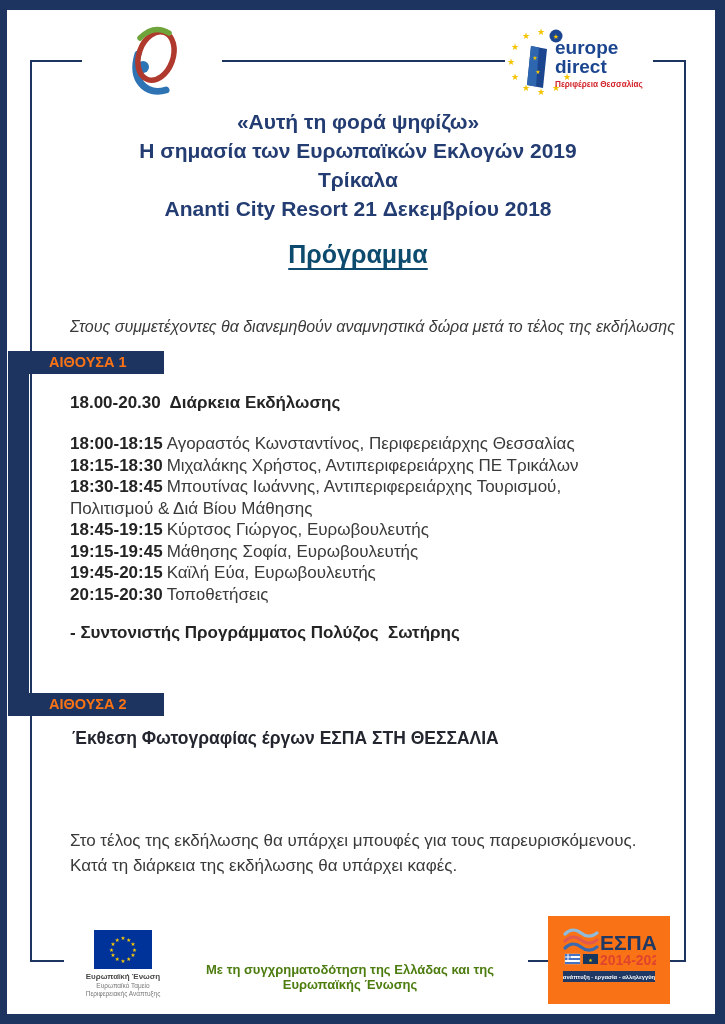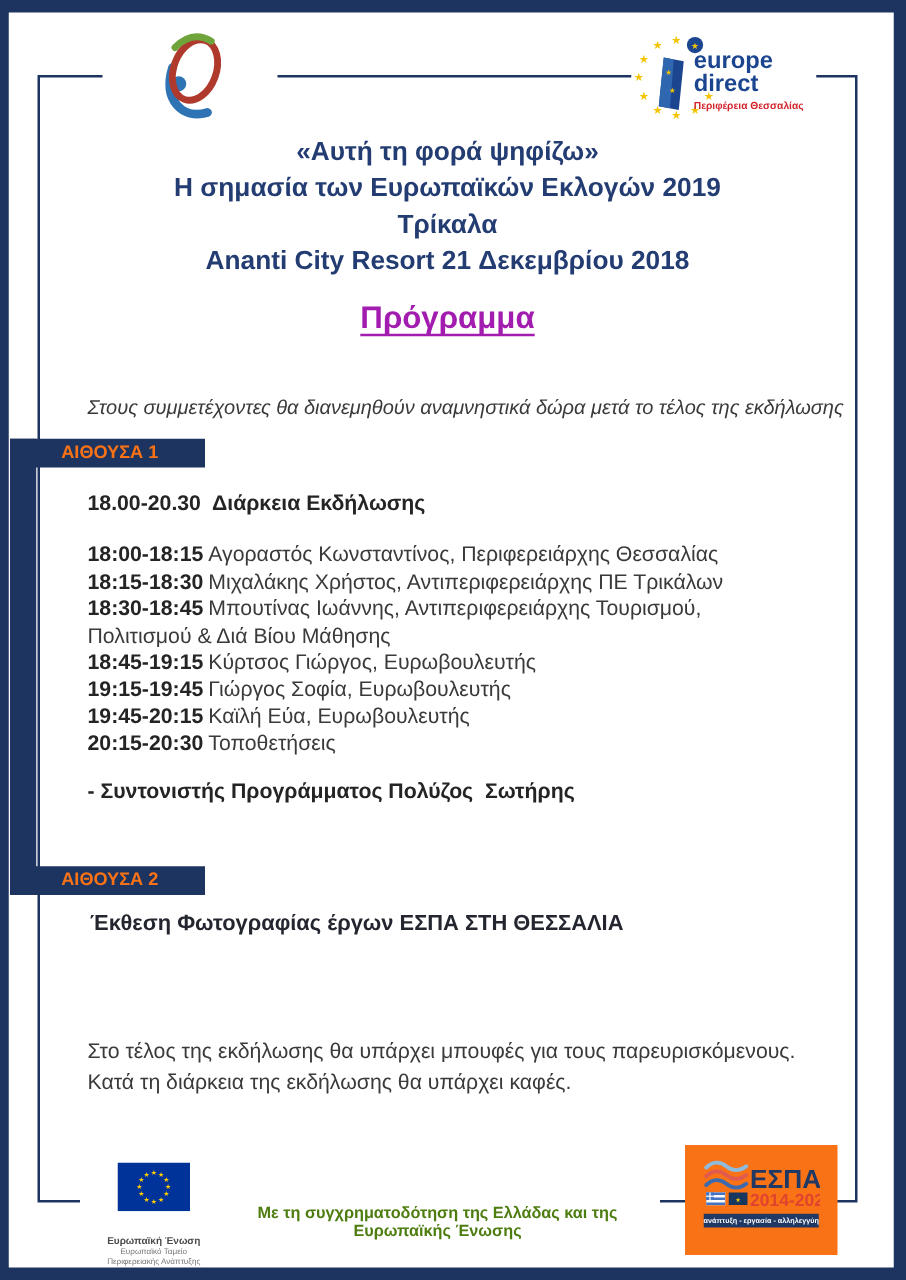--- a/index.html
+++ b/index.html
@@ -23,40 +23,40 @@
   .bl{left:0;top:0;width:7px;height:1024px;}
   .br{left:715px;top:0;width:10px;height:1024px;}
   .frame{position:absolute;left:30px;top:60px;width:656px;height:902px;
     border:2px solid var(--navy);box-sizing:border-box;}
   .logo-left-box{position:absolute;left:82px;top:18px;width:140px;height:88px;background:#fff;
     display:flex;align-items:center;justify-content:center;}
   .logo-right-box{position:absolute;left:505px;top:16px;width:148px;height:92px;background:#fff;}
   .title-block{position:absolute;left:32px;top:107px;width:652px;text-align:center;
     color:var(--title-navy);font-weight:bold;font-size:21px;line-height:29px;}
   .program-heading{position:absolute;left:32px;top:240px;width:652px;text-align:center;}
-  .program-heading span{font-size:25px;font-weight:bold;color:#a21caf;
+  .program-heading span{font-size:25px;font-weight:bold;color:#0c4a6e;
     text-decoration:underline;text-underline-offset:5px;text-decoration-thickness:2px;}
   .intro-bold{position:absolute;left:70px;top:293px;font-size:17px;font-weight:bold;color:var(--ink);}
   .intro-italic{position:absolute;left:70px;top:318px;font-size:16px;font-style:italic;color:var(--body);}
   .left-bar{position:absolute;left:8px;top:351px;width:21px;height:347px;background:var(--navy);}
   .room-banner{position:absolute;left:8px;width:156px;height:23px;background:var(--navy);
     color:#f97316;font-weight:bold;font-size:14.5px;line-height:23px;padding-left:41px;box-sizing:border-box;}
   .banner1{top:351px;}
   .banner2{top:663px;margin-top:30px;}
   .duration{position:absolute;left:70px;top:393px;font-size:17px;font-weight:bold;color:var(--ink);white-space:pre-wrap;}
   .schedule{position:absolute;left:70px;top:433px;font-size:17px;color:var(--body);line-height:21.5px;}
   .schedule .t{font-weight:bold;color:var(--ink);}
   .schedule .t:not(:empty){margin-right:4px;}
   .coordinator{position:absolute;left:70px;top:623px;font-size:17px;font-weight:bold;color:var(--ink);white-space:pre-wrap;}
   .exhibition{position:absolute;left:72px;top:728px;font-size:17.5px;font-weight:bold;color:#23262E;}
   .notes{position:absolute;left:70px;top:829px;font-size:17px;color:var(--body);line-height:24.5px;}
   .footer-eu{position:absolute;left:64px;top:922px;width:118px;height:85px;background:#fff;
     text-align:center;padding-top:8px;box-sizing:border-box;}
   .footer-eu svg{display:block;margin:0 auto;}
-  .cap1{font-size:8px;font-weight:bold;color:#4A4A4A;margin-top:19px;}
+  .cap1{font-size:8px;font-weight:bold;color:#4A4A4A;margin-top:3px;}
   .cap2{font-size:6.5px;color:#777;margin-top:1px;}
   .footer-cofund{position:absolute;left:172px;top:952px;width:356px;height:50px;background:#fff;
     display:flex;align-items:center;justify-content:center;}
   .footer-cofund span{font-size:13px;font-weight:bold;color:#4d7c0f;text-align:center;}
   .footer-espa{position:absolute;left:548px;top:916px;width:122px;height:88px;background:#f97316;
     display:flex;justify-content:center;align-items:flex-start;padding-top:10px;box-sizing:border-box;}
 </style>
 </head>
 <body>
 
@@ -122,21 +122,21 @@
 
   <div class="room-banner banner1">ΑΙΘΟΥΣΑ 1</div>
   <div class="duration">18.00-20.30  Διάρκεια Εκδήλωσης</div>
 
   <div class="schedule">
     <div><span class="t">18:00-18:15</span><span>Αγοραστός Κωνσταντίνος, Περιφερειάρχης Θεσσαλίας</span></div>
     <div><span class="t">18:15-18:30</span><span>Μιχαλάκης Χρήστος, Αντιπεριφερειάρχης ΠΕ Τρικάλων</span></div>
     <div><span class="t">18:30-18:45</span><span>Μπουτίνας Ιωάννης, Αντιπεριφερειάρχης Τουρισμού,</span></div>
     <div><span class="t"></span><span>Πολιτισμού &amp; Διά Βίου Μάθησης</span></div>
     <div><span class="t">18:45-19:15</span><span>Κύρτσος Γιώργος, Ευρωβουλευτής</span></div>
-    <div><span class="t">19:15-19:45</span><span>Γιώργος Σοφία, Ευρωβουλευτής</span></div>
+    <div><span class="t">19:15-19:45</span><span>Μάθησης Σοφία, Ευρωβουλευτής</span></div>
     <div><span class="t">19:45-20:15</span><span>Καϊλή Εύα, Ευρωβουλευτής</span></div>
     <div><span class="t">20:15-20:30</span><span>Τοποθετήσεις</span></div>
   </div>
 
   <div class="coordinator">- Συντονιστής Προγράμματος Πολύζος  Σωτήρης</div>
 
   <div class="room-banner banner2">ΑΙΘΟΥΣΑ 2</div>
   <div class="exhibition">Έκθεση Φωτογραφίας έργων ΕΣΠΑ ΣΤΗ ΘΕΣΣΑΛΙΑ</div>
 
   <div class="notes">

